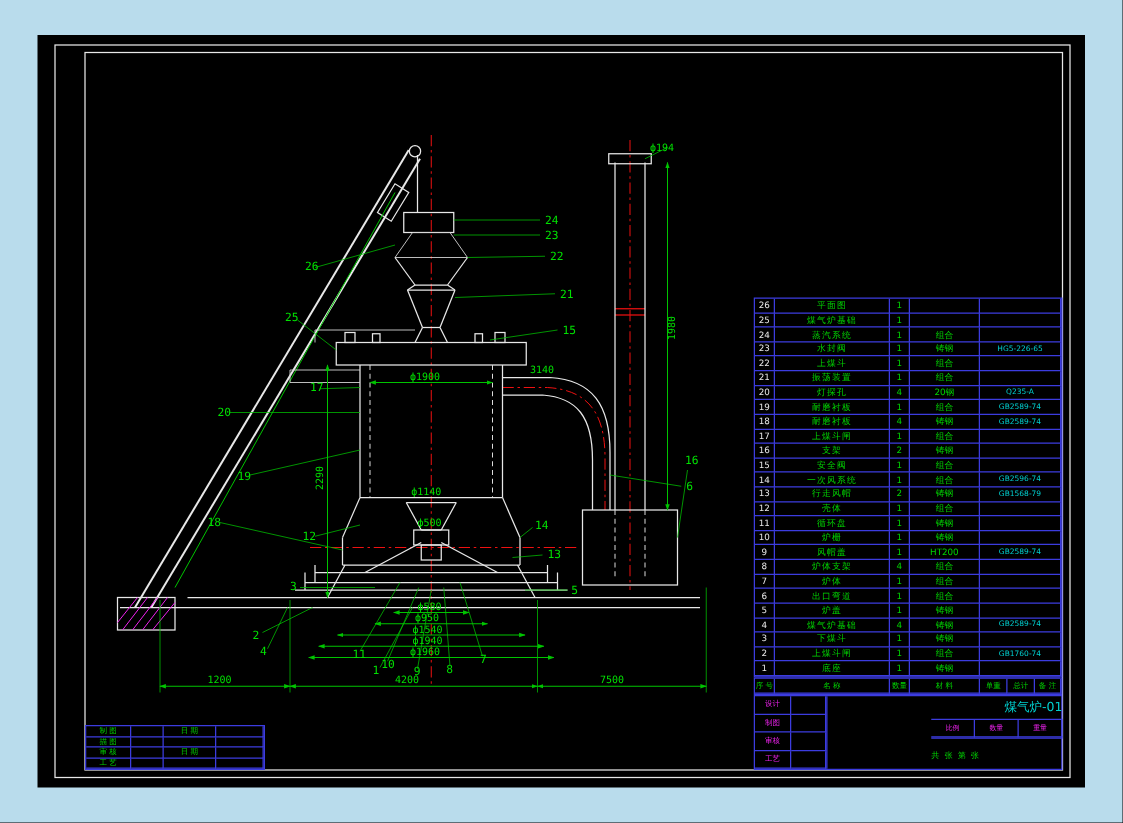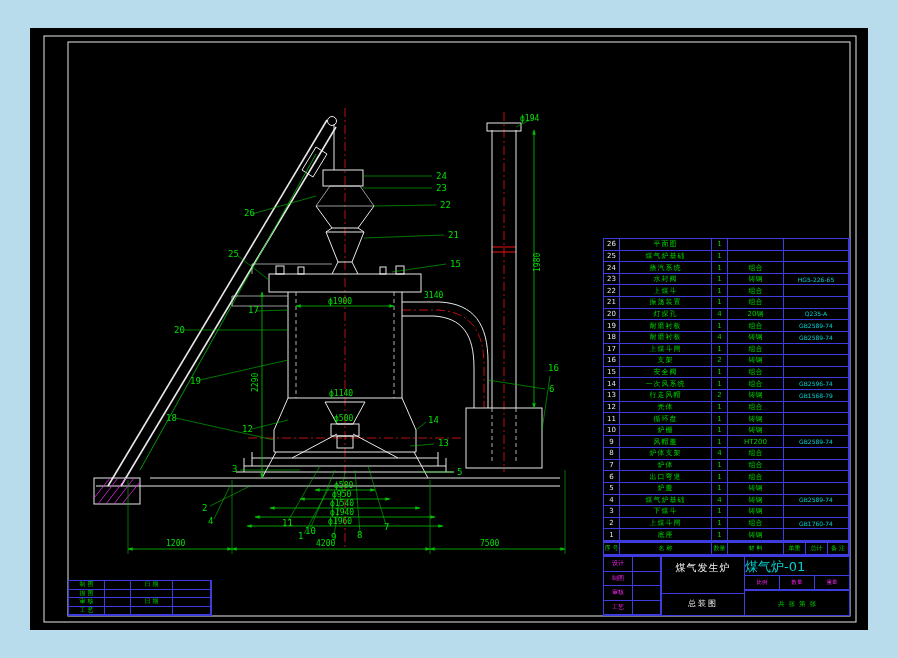--- a/index.html
+++ b/index.html
@@ -35,25 +35,25 @@
   #bomhead{left:603px;top:542px;width:247px;height:14px;
     grid-template-columns:16px 92px 16px 56px 22px 22px 1fr;font-size:6px;color:#00d400;}
   #tblock{position:absolute;left:603px;top:556px;width:247px;height:60px;
     box-sizing:border-box;border:1px solid #3c3cdf;}
   #signrows{left:0;top:0;width:58px;height:58px;border:none;border-right:1px solid #3c3cdf;
     grid-template-columns:29px 1fr;grid-auto-rows:1fr;font-size:6px;color:#ee22ee;}
   #tb-mid{position:absolute;left:58px;top:0;width:83px;height:58px;border-right:1px solid #3c3cdf;box-sizing:border-box;}
   #tb-title{position:absolute;left:0;top:4px;width:100%;text-align:center;color:#f2f2f2;font-size:10px;letter-spacing:1px;}
   #tb-sub{position:absolute;left:0;top:36px;width:100%;text-align:center;color:#f2f2f2;font-size:8px;letter-spacing:2px;border-top:1px solid #3c3cdf;padding-top:4px;box-sizing:border-box;}
   #tb-right{position:absolute;left:141px;top:0;width:105px;height:58px;}
-  #tb-no{position:absolute;left:0;top:0;width:100%;height:19px;line-height:19px;text-align:left;
-     color:#00cfcf;font-size:13px;border-bottom:1px solid #3c3cdf;box-sizing:border-box;}
+  #tb-no{position:absolute;left:0;top:0;width:100%;height:19px;line-height:19px;text-align:right;
+     color:#00cfcf;font-size:10px;border-bottom:1px solid #3c3cdf;box-sizing:border-box;}
   #tlabels{left:0;top:19px;width:105px;height:15px;border:none;border-bottom:1px solid #3c3cdf;
      grid-template-columns:1fr 1fr 1fr;font-size:5.5px;color:#ee22ee;}
-  #tb-sheet{position:absolute;left:0;top:36px;width:100%;height:22px;line-height:22px;text-align:center;
+  #tb-sheet{position:absolute;left:0;top:36px;width:100%;height:22px;line-height:22px;text-align:left;
      color:#00d400;font-size:6.5px;letter-spacing:1px;}
   #corner{left:68px;top:580px;width:144px;height:36px;border-color:#3c3cdf;
     grid-template-columns:36px 26px 42px 1fr;grid-auto-rows:1fr;font-size:6px;color:#00d400;}
 </style>
 </head>
 <body>
 
 <svg id="draw" width="898" height="658" viewBox="0 0 898 658">
   <defs>
     <pattern id="h1" width="4.5" height="4.5" patternUnits="userSpaceOnUse" patternTransform="rotate(45)">
@@ -413,24 +413,20 @@
   <div id="signrows" class="grid">
       <div>设计</div>
       <div></div>
       <div>制图</div>
       <div></div>
       <div>审核</div>
       <div></div>
       <div>工艺</div>
       <div></div>
     </div>
-  <div id="tb-mid">
-    <div id="tb-title">煤气发生炉</div>
-    <div id="tb-sub">总装图</div>
-  </div>
   <div id="tb-right">
     <div id="tb-no">煤气炉-01</div>
     <div id="tlabels" class="grid">
         <div>比例</div>
         <div>数量</div>
         <div>重量</div>
       </div>
     <div id="tb-sheet">共  张  第  张</div>
   </div>
 </div>

